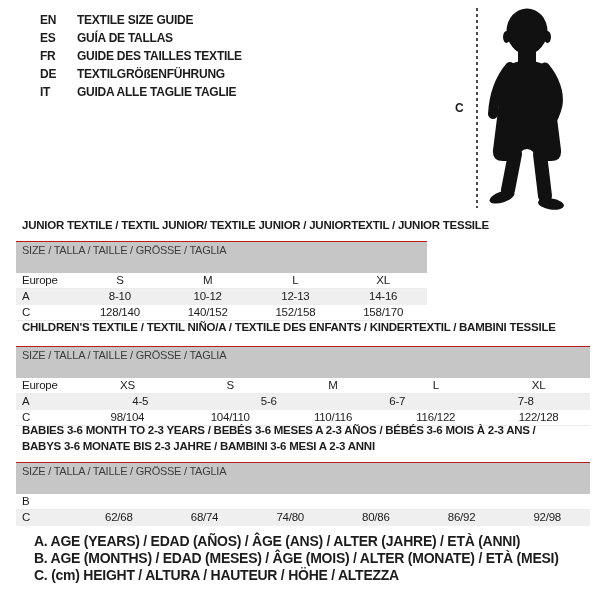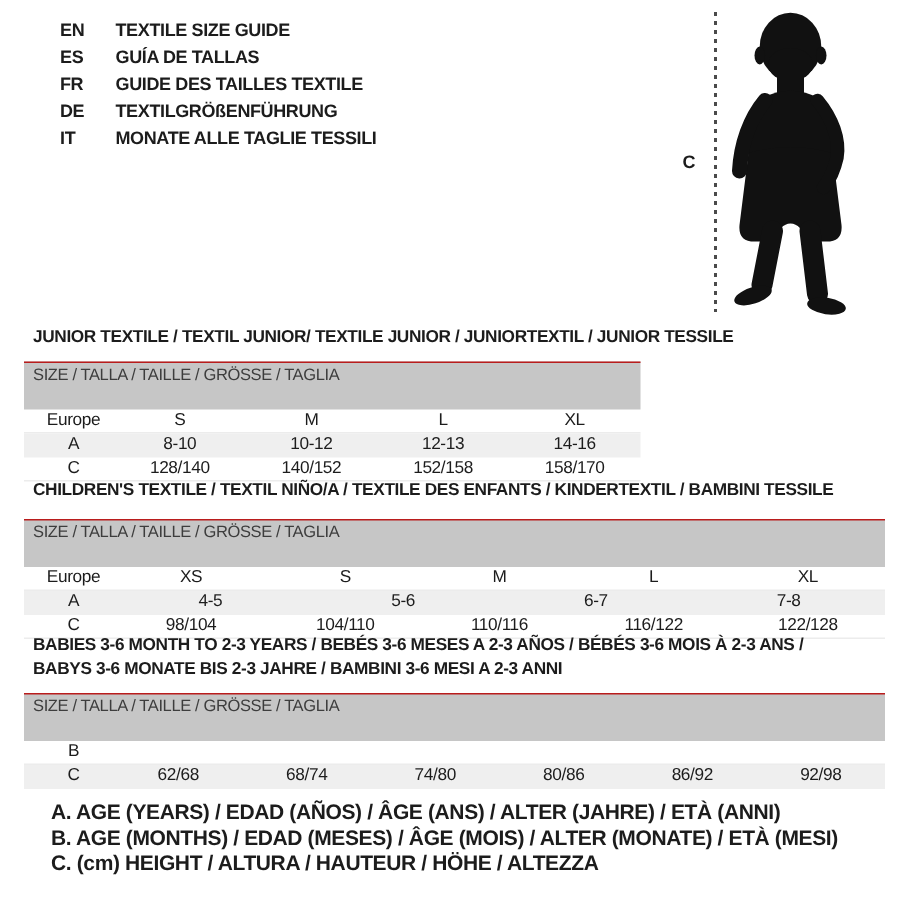--- a/index.html
+++ b/index.html
@@ -29,21 +29,21 @@
 
   
   .tbl{position:absolute;left:16px;}
   .t1{top:241px;width:411px;}
   .t2{top:346px;width:574px;}
   .t3{top:462px;width:574px;}
   .tbl-header{height:32px;line-height:16px;background:var(--bar,#c6c6c6);color:#3d3d3d;
     padding-left:6px;font-size:11px;border-top:1px solid #b91c1c;box-sizing:border-box;}
   .trow{display:flex;height:16px;line-height:15px;font-size:11.5px;border-bottom:1px solid #ececec;box-sizing:border-box;}
   .trow.shaded{background:var(--shade,#efefef);border-bottom-color:transparent;}
-  .tlabel{width:60px;flex:0 0 60px;padding-left:6px;box-sizing:border-box;text-align:center;}
+  .tlabel{width:60px;flex:0 0 60px;padding-left:6px;box-sizing:border-box;}
   .tcells{flex:1;display:flex;}
   .tcell{flex:1;text-align:center;}
 
   
   .footnotes{position:absolute;left:34px;top:533px;font-weight:bold;font-size:14px;line-height:17px;white-space:nowrap;}
 </style>
 </head>
 <body>
 
 <div class="page">
@@ -65,21 +65,21 @@
         <span class="lang-label">GUIDE DES TAILLES TEXTILE</span>
       </div>
 
       <div class="lang-row">
         <span class="lang-code">DE</span>
         <span class="lang-label">TEXTILGRÖßENFÜHRUNG</span>
       </div>
 
       <div class="lang-row">
         <span class="lang-code">IT</span>
-        <span class="lang-label">MONATE ALLE TAGLIE TESSILI</span>
+        <span class="lang-label">GUIDA ALLE TAGLIE TAGLIE</span>
       </div>
     </div>
 
   <span class="height-label">C</span>
   <div class="dotted-line"></div>
   <svg class="baby-svg" width="112" height="210" viewBox="0 0 112 210" aria-hidden="true">
     <g fill="#111111">
       <ellipse cx="40" cy="27" rx="20.5" ry="22.5"></ellipse>
       <ellipse cx="19.5" cy="33" rx="3.5" ry="6"></ellipse>
       <ellipse cx="60.5" cy="33" rx="3.5" ry="6"></ellipse>

